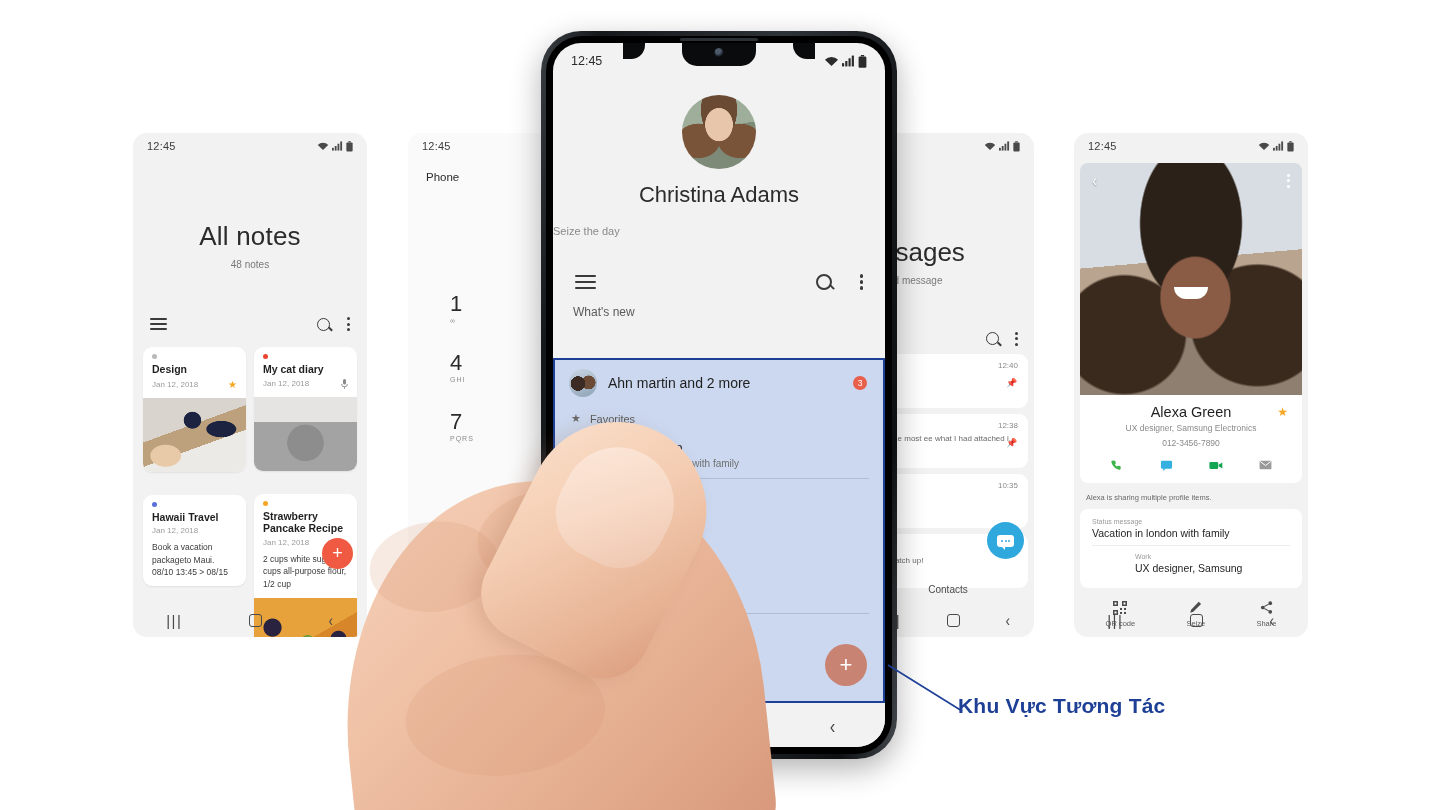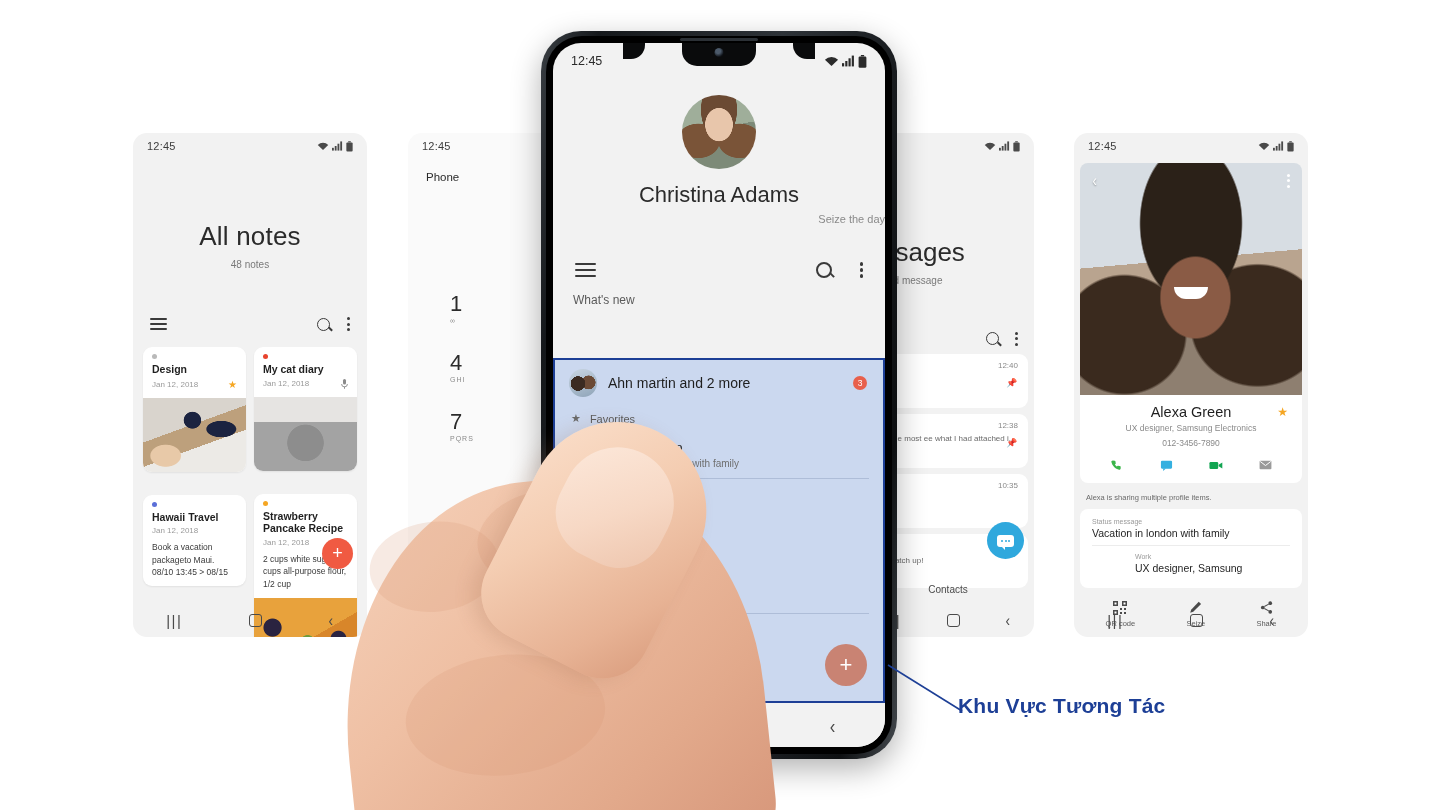--- a/index.html
+++ b/index.html
@@ -167,21 +167,21 @@
   .avatar-hero {
     width: 74px; height: 74px; border-radius: 50%; margin: 22px auto 0; overflow: hidden;
     background:
       radial-gradient(ellipse at 50% 40%, #e8c6ab 0 26%, transparent 27%),
       radial-gradient(ellipse at 50% 20%, #6b4a33 0 34%, transparent 35%),
       radial-gradient(ellipse at 22% 62%, #7a5438 0 26%, transparent 27%),
       radial-gradient(ellipse at 78% 62%, #7a5438 0 26%, transparent 27%),
       linear-gradient(170deg, #9fae9a 0 45%, #7d8a78 45%);
   }
   .hero-name { text-align: center; font-size: 22px; color: #2b2b2b; margin-top: 13px; font-weight: 400; }
-  .hero-status { text-align: right; font-size: 11px; color: #8a8a8a; margin-top: 5px; }
+  .hero-status { text-align: left; font-size: 11px; color: #8a8a8a; margin-top: 17px; }
   .hero-tools { display: flex; align-items: center; justify-content: space-between; padding: 0 22px; margin-top: 34px; }
   .hero-tools .hamb { width: 21px; }
   .hero-tools .hamb i { height: 2px; margin: 4px 0; }
   .hero-tools .mag { width: 16px; height: 16px; border-width: 2px; }
   .hero-tools .mag:after { width: 6px; height: 2px; right: -5px; }
   .hero-tools .kebab i { width: 3.4px; height: 3.4px; margin: 2.6px 0; }
   .hero-tool-right { display: flex; align-items: center; gap: 28px; }
   .whatsnew { font-size: 12px; color: #5a5a5a; padding: 12px 0 6px 20px; }
 
   

